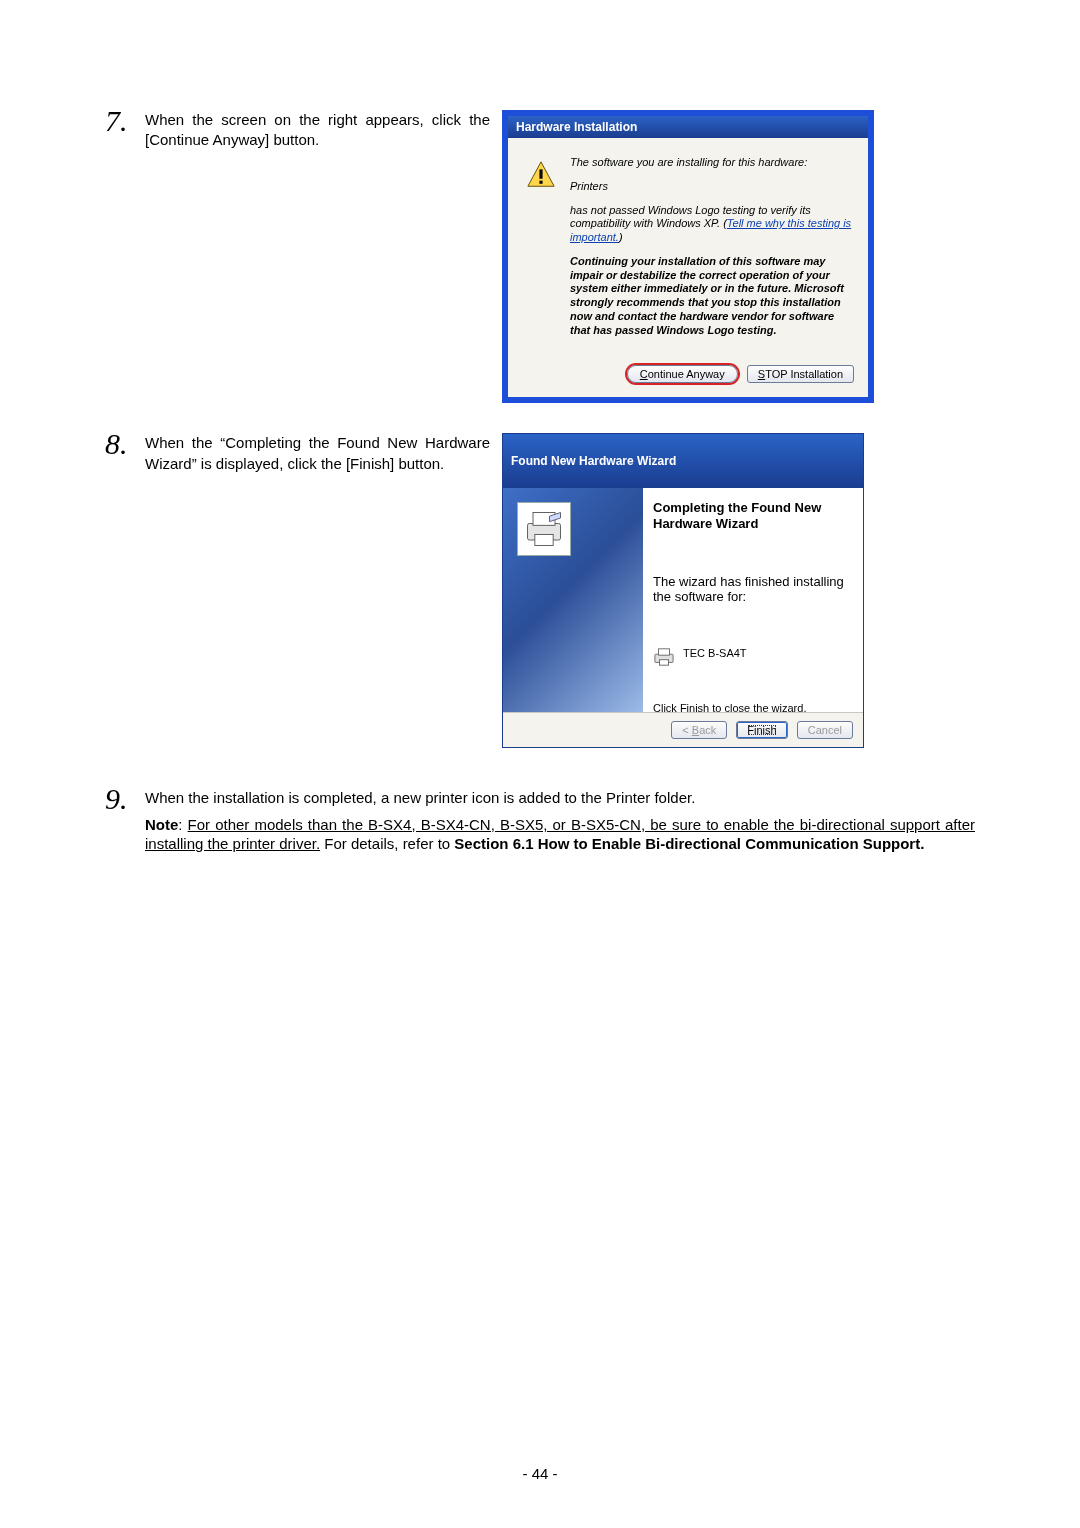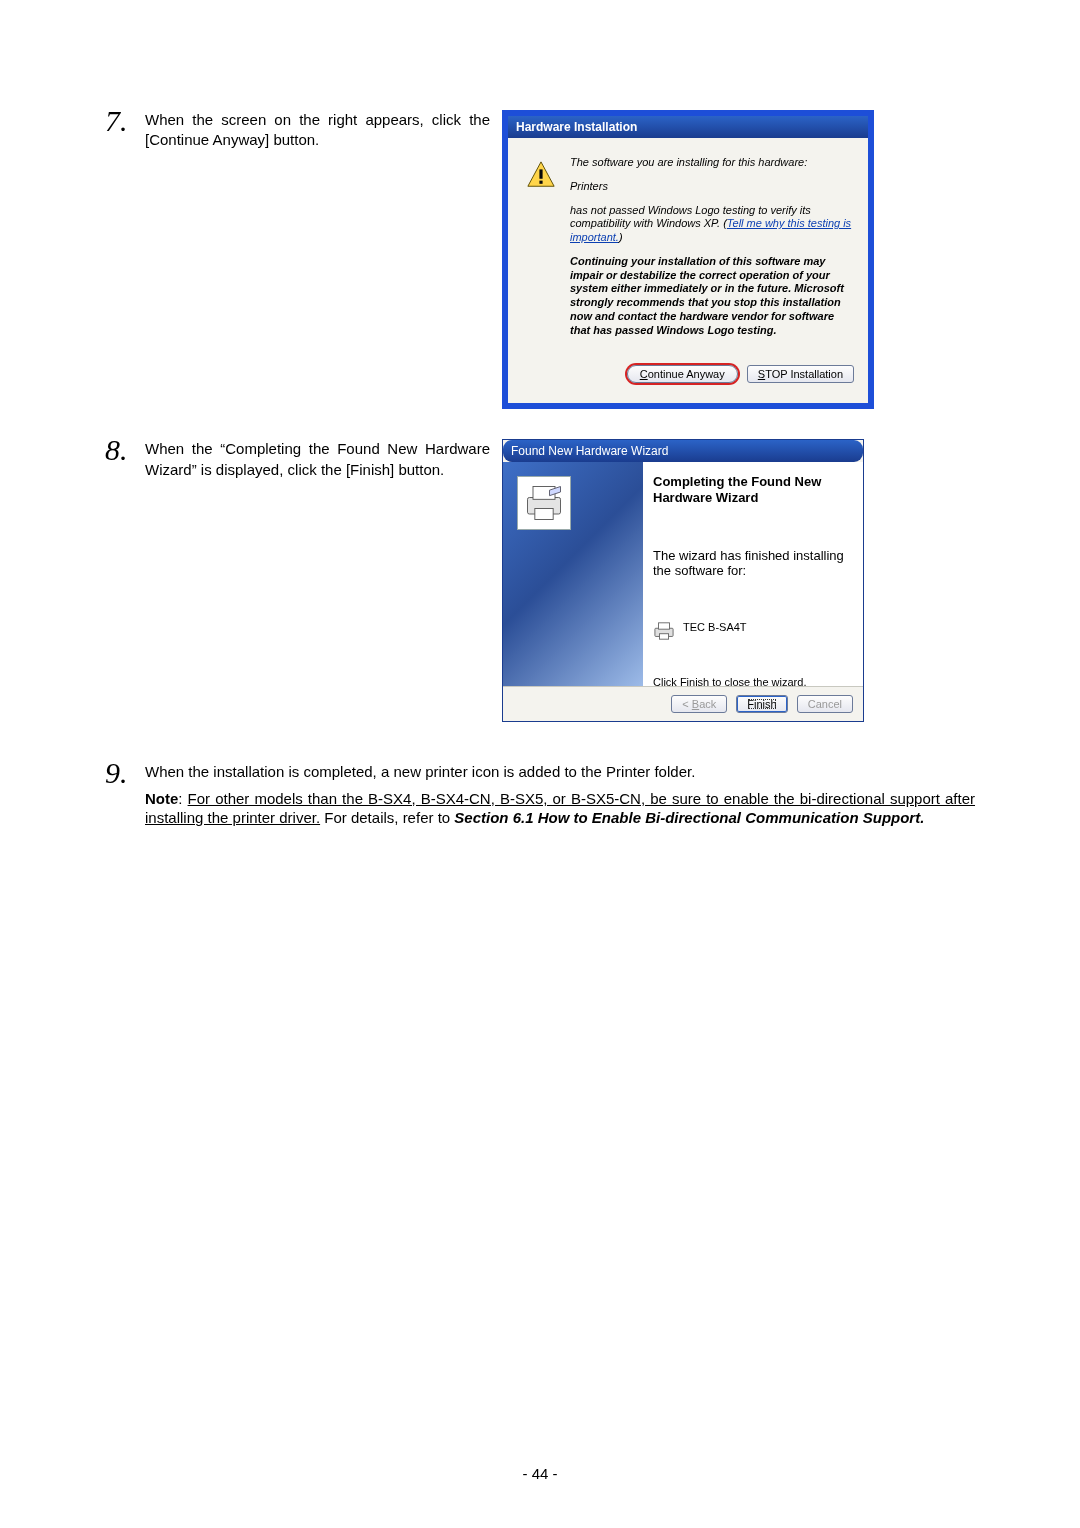--- a/index.html
+++ b/index.html
@@ -52,21 +52,21 @@
 
   
   .note-block {
     margin-top: 6px;
     font-size: 15px;
     line-height: 1.3;
     text-align: justify;
   }
   .note-label { font-weight: normal; }
   .note-under { text-decoration: underline; }
-  .note-bi { font-weight: bold; font-style: italic; }
+  .note-bi { font-weight: bold; }
 
   
   .dlg1 {
     width: 360px;
     border: 6px solid #1d4ed8;
     background: #f4f3ee;
     font-family: Tahoma, Arial, sans-serif;
     font-size: 11px;
   }
   .dlg1-title {
@@ -84,21 +84,21 @@
     width: 30px; height: 30px; flex: none;
     margin: 4px 14px 0 4px;
     position: relative;
   }
   .warn-icon svg { width: 30px; height: 30px; }
   .dlg1-msg { flex: 1; }
   .dlg1-msg p { margin: 0 0 10px 0; line-height: 1.25; font-style: italic; }
   .tell-link { color: #0b3fb2; text-decoration: underline; cursor: pointer; }
   .dlg1-strong { font-weight: bold; }
   .dlg1-btns {
-    padding: 10px 14px 20px 0;
+    padding: 10px 14px 14px 0;
     text-align: right;
   }
   .xp-btn {
     display: inline-block;
     border: 1px solid #6b7a99;
     border-radius: 3px;
     background: linear-gradient(#fdfdfd,#e5e7ef);
     padding: 2px 10px;
     font-size: 11px;
     font-family: Tahoma, Arial, sans-serif;
@@ -116,24 +116,23 @@
   .dlg2 {
     width: 360px;
     border: 1px solid #1a3c8f;
     background: #f4f3ee;
     font-family: Tahoma, Arial, sans-serif;
     font-size: 11px;
   }
   .dlg2-title {
     background: linear-gradient(#2b63c7, #1a3c8f);
     color: #fff;
-    font-weight: normal;
-    padding: 4px 8px;
+    font-weight: bold;
+    padding: 20px 8px;
     font-size: 12px;
-    border-radius: 9px;
   }
   .dlg2-content {
     display: flex;
     height: 224px;
   }
   .wiz-side {
     width: 140px;
     background: linear-gradient(135deg,#3e6fc7 0%, #2b4e97 45%, #9dbbe8 100%);
     position: relative;
   }

